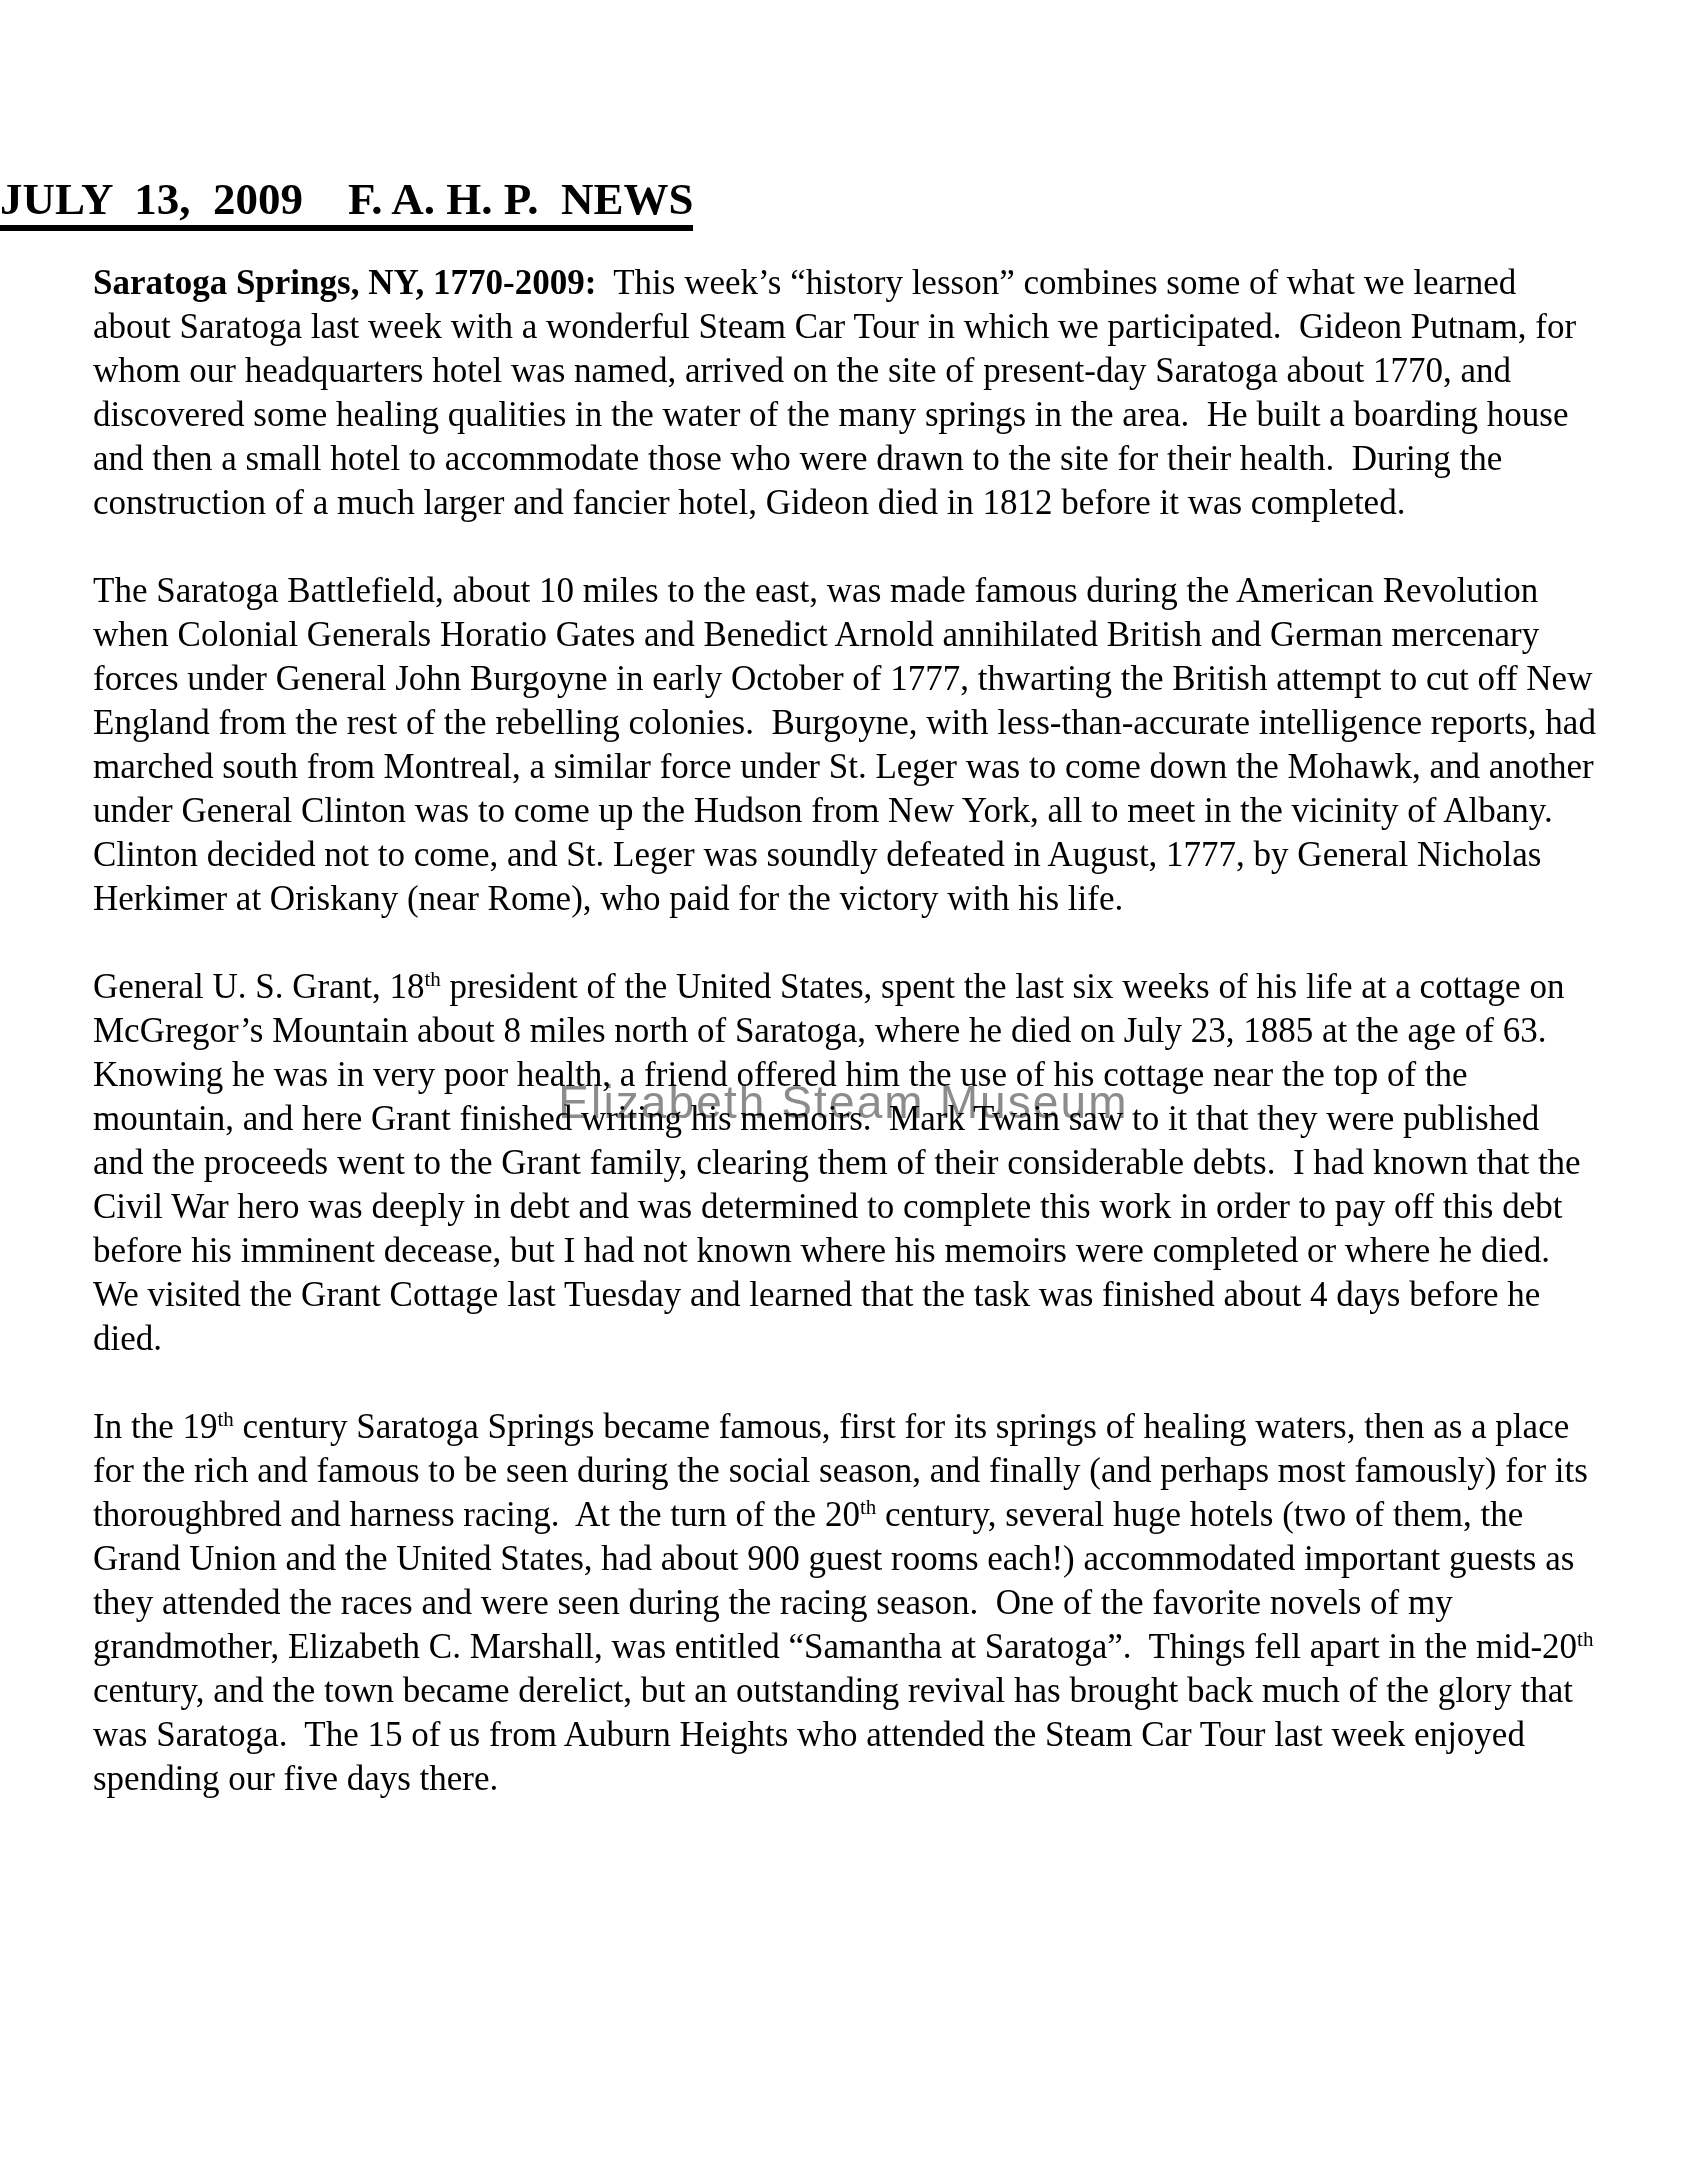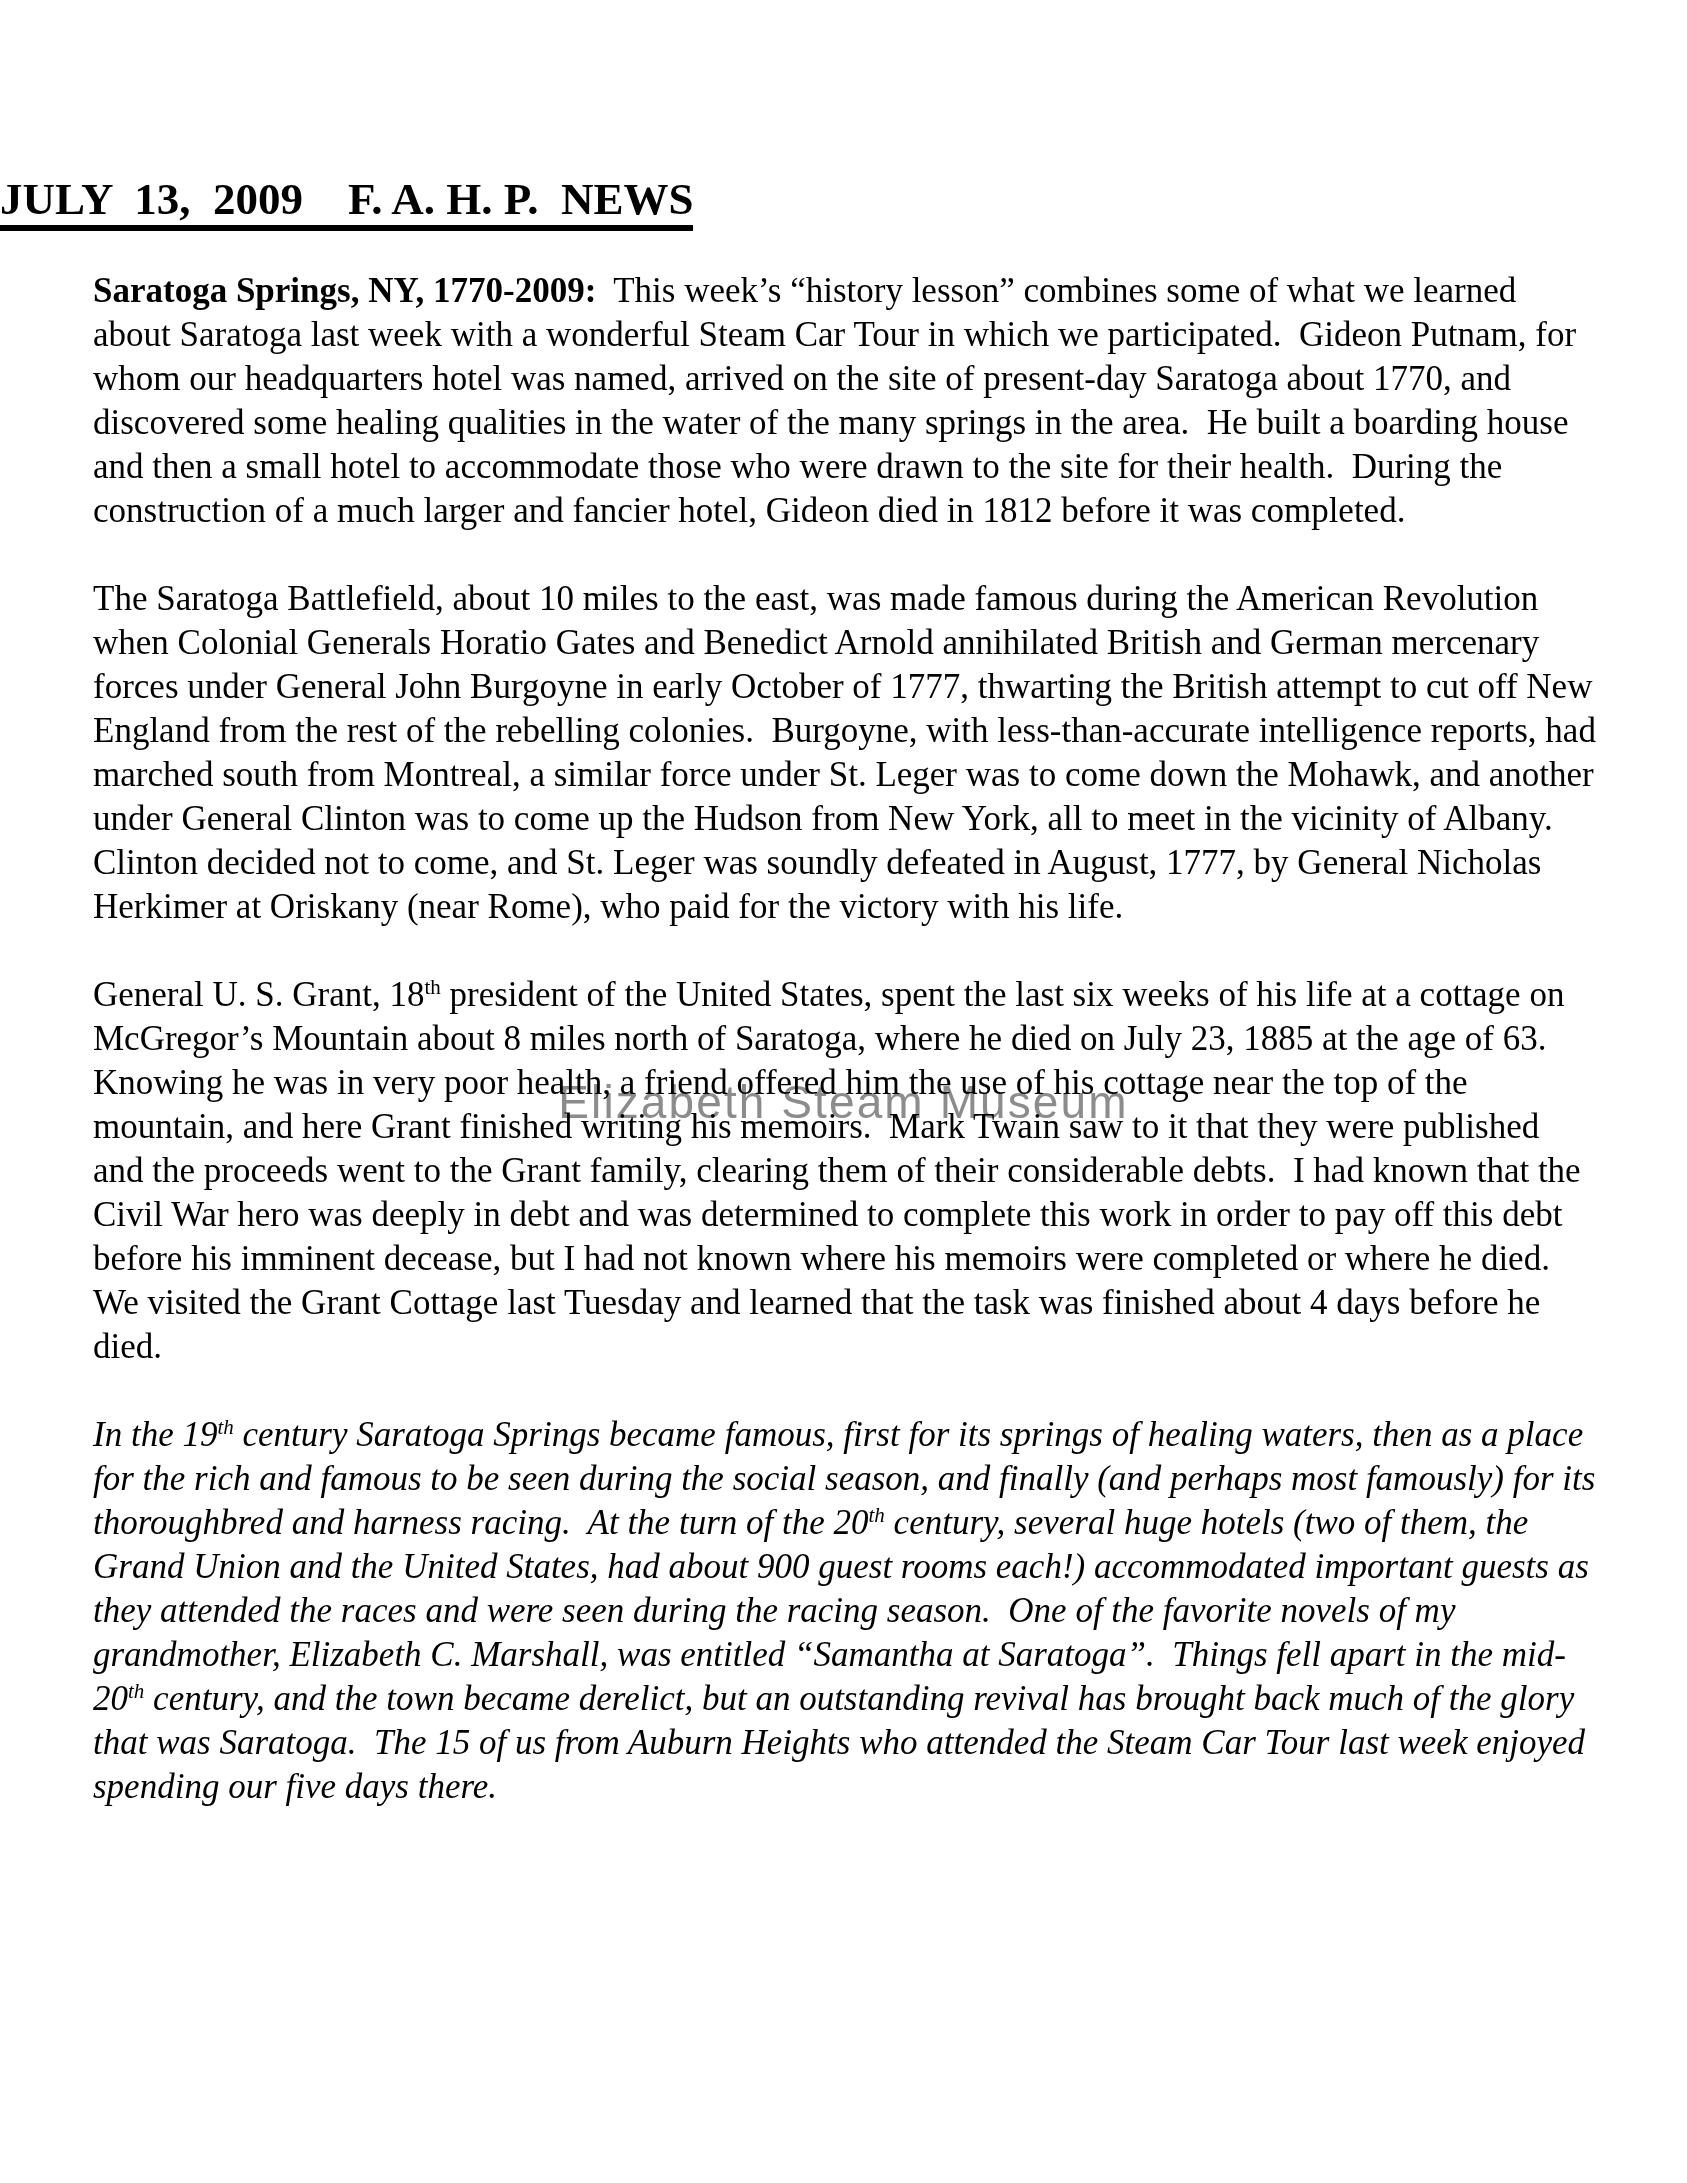--- a/index.html
+++ b/index.html
@@ -51,26 +51,25 @@
     position: absolute;
     left: 93px;
     top: 261px;
     width: 1504px;
     font-size: 35px;
     line-height: 44px;
     text-align: left;
     z-index: 2;
   }
   .body-text p {
-    margin: 8px 0 44px 0;
+    margin: 0 0 44px 0;
     white-space: pre-wrap;
   }
   .body-text p:last-child {
     margin-bottom: 0;
-    font-style: italic;
   }
   .bold {
     font-weight: bold;
   }
   sup {
     font-size: 60%;
     line-height: 0;
     vertical-align: baseline;
     position: relative;
     top: -0.55em;

